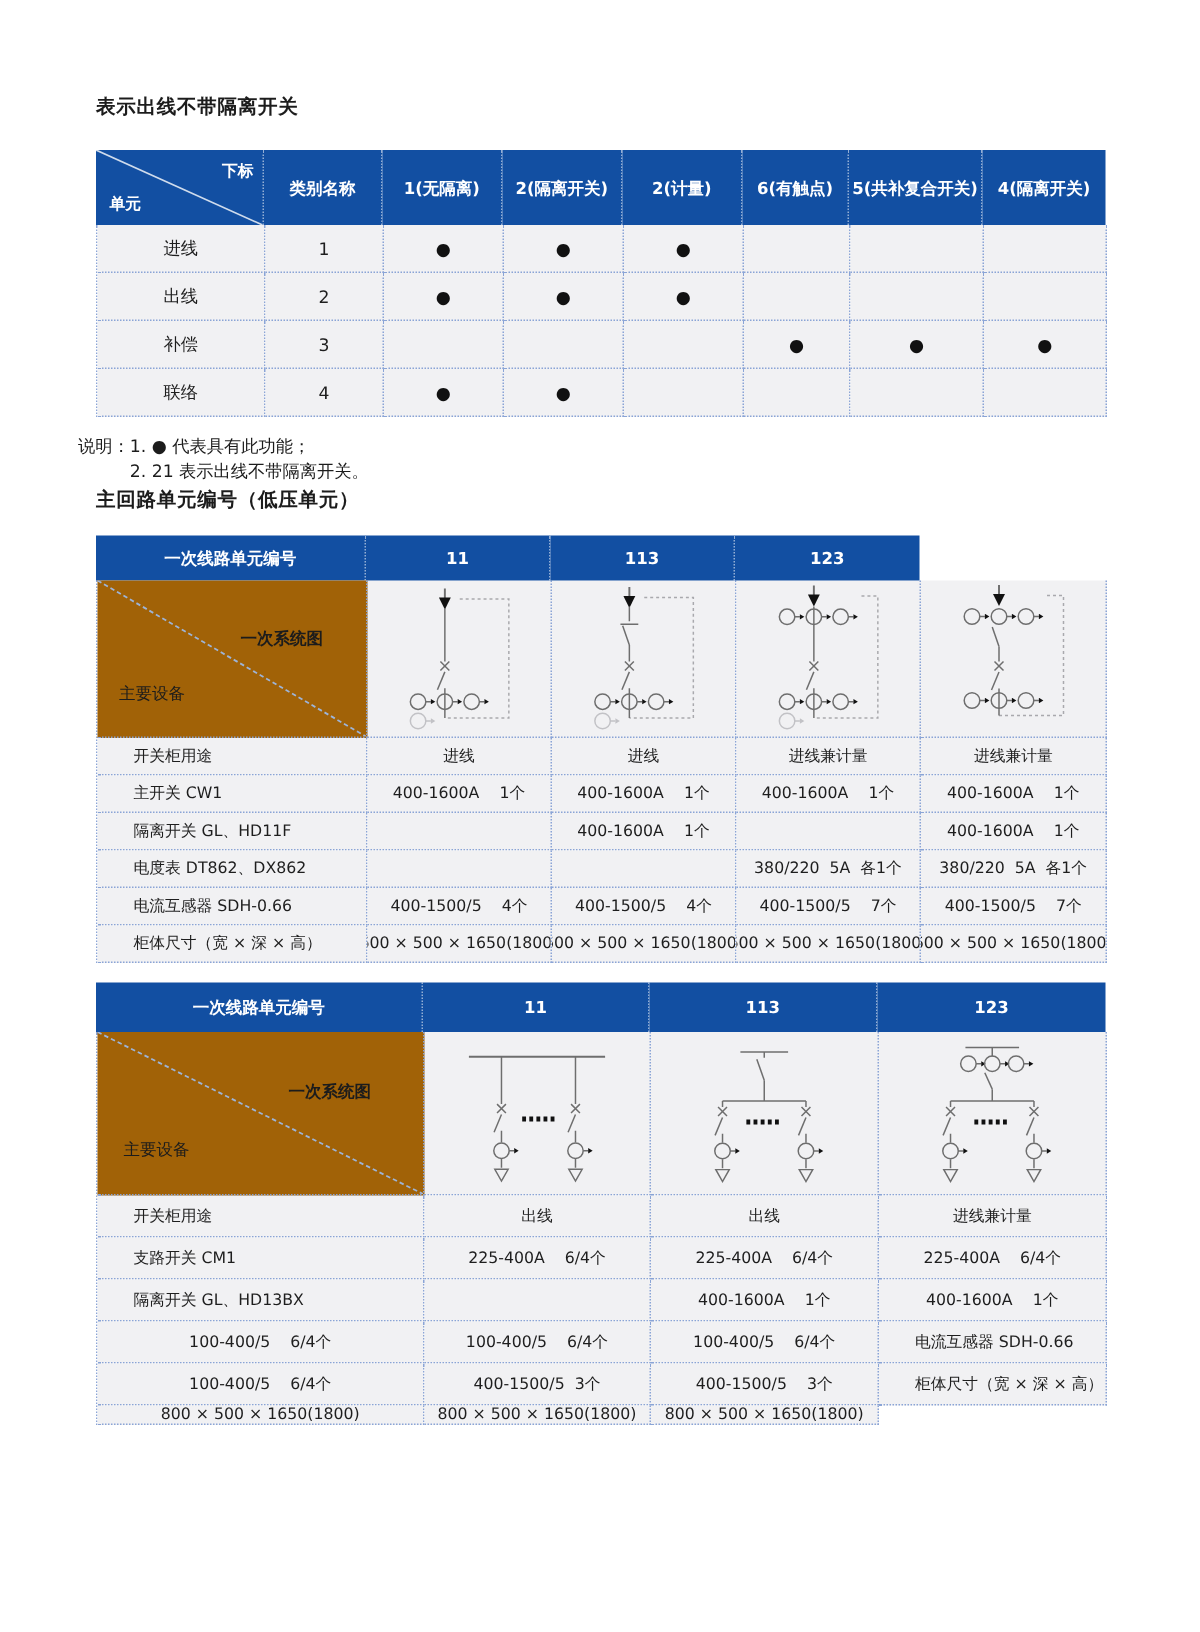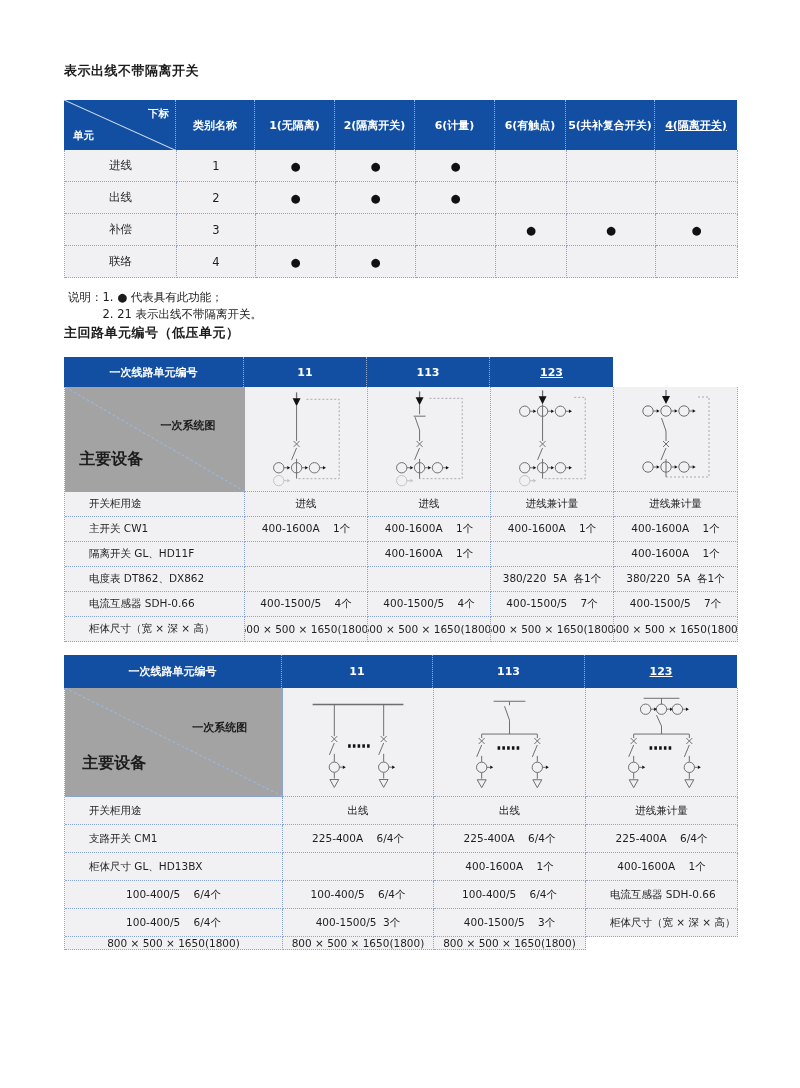--- a/index.html
+++ b/index.html
@@ -10,38 +10,38 @@
     --line:#6e6e6e;
   }
   html,body{margin:0;padding:0;background:#fff;}
   body{width:800px;height:1088px;position:relative;font-family:"DejaVu Sans","Liberation Sans",sans-serif;color:var(--ink);}
   .abs{position:absolute;}
   .sec-title{font-size:13px;font-weight:600;color:#1c1c1c;letter-spacing:.5px;}
   
   .thead,.tbody{display:grid;}
   .hc{background:var(--blue);color:#fff;display:flex;align-items:center;justify-content:center;
       font-size:11px;font-weight:600;border-right:1px dotted rgba(255,255,255,.55);position:relative;}
-  .hc:last-child{border-right:none;text-decoration:underline;}
+  .hc:last-child{border-right:none;}
   .tbody{border-left:1px dotted var(--dot);}
   .bc{background:var(--cellbg);display:flex;align-items:center;justify-content:center;
       border-right:1px dotted var(--dot);border-bottom:1px dotted var(--dot);
       font-size:10.5px;color:#1e1e1e;white-space:nowrap;overflow:hidden;}
   .bc.left{justify-content:flex-start;padding-left:24px;}
   .bc.bullet{font-size:10px;color:#111;}
   .t1 .bc{font-size:11.5px;}
   
   .diag-h{position:relative;}
   .diag-h svg{position:absolute;inset:0;width:100%;height:100%;}
   .diag-h .tr{position:absolute;top:7px;right:6px;font-size:10.5px;}
   .diag-h .bl{position:absolute;bottom:7px;left:9px;font-size:10.5px;}
   
-  .diag-l{position:relative;background:#a3a3a3;border-right:1px dotted var(--dot);border-bottom:1px dotted var(--dot);}
+  .diag-l{position:relative;background:#a16207;border-right:1px dotted var(--dot);border-bottom:1px dotted var(--dot);}
   .diag-l svg{position:absolute;inset:0;width:100%;height:100%;}
   .diag-l .lt{position:absolute;top:30%;right:16%;font-size:11px;font-weight:600;color:#1c1c1c;}
-  .diag-l .lb{position:absolute;bottom:20%;left:8%;font-size:16px;font-weight:700;color:#1c1c1c;}
+  .diag-l .lb{position:absolute;bottom:20%;left:8%;font-size:11px;font-weight:400;color:#1c1c1c;}
   .dcell{background:var(--cellbg);border-right:1px dotted var(--dot);border-bottom:1px dotted var(--dot);
          display:flex;align-items:center;justify-content:center;}
   
   .s{stroke:var(--line);fill:none;stroke-width:1;}
   .s2{stroke:var(--line);fill:none;stroke-width:1.3;}
   .f{fill:#111;stroke:none;}
   .sg{stroke:#c2c2c6;fill:none;stroke-width:1;}
   .fg{fill:#c2c2c6;stroke:none;}
   .dash{stroke:#a9a9ad;fill:none;stroke-width:1;stroke-dasharray:2 2;}
   .dots{stroke:#111;fill:none;stroke-width:3.4;stroke-dasharray:2.6 2.2;}
@@ -85,21 +85,21 @@
     <div class="hc diag-h">
       <svg viewBox="0 0 79 50" preserveAspectRatio="none">
           <line x1="0" y1="0" x2="79" y2="50" stroke="rgba(255,255,255,.8)" stroke-width="1"></line>
         </svg>
       <span class="tr">下标</span>
       <span class="bl">单元</span>
     </div>
     <div class="hc">类别名称</div>
     <div class="hc">1(无隔离)</div>
     <div class="hc">2(隔离开关)</div>
-    <div class="hc">6(计量)</div>
+    <div class="hc">2(计量)</div>
     <div class="hc">6(有触点)</div>
     <div class="hc">5(共补复合开关)</div>
     <div class="hc">4(隔离开关)</div>
   </div>
   <div class="tbody t1" style="grid-template-columns:112px 79px 80px 80px 80px 71px 89px 82px;grid-auto-rows:32px;">
     <div class="bc">进线</div>
     <div class="bc">1</div>
     <div class="bc bullet">●</div>
     <div class="bc bullet">●</div>
     <div class="bc bullet">●</div>
@@ -129,21 +129,21 @@
     <div class="bc">4</div>
     <div class="bc bullet">●</div>
     <div class="bc bullet">●</div>
     <div class="bc bullet"></div>
     <div class="bc bullet"></div>
     <div class="bc bullet"></div>
     <div class="bc bullet"></div>
   </div>
 </div>
 
-<div class="abs notes" style="left:68px;top:289px;">
+<div class="abs notes" style="left:52px;top:289px;">
   <span class="pfx">说明：</span>
   <span>
     <span style="display:block">1. ● 代表具有此功能；</span>
     <span style="display:block">2. 21 表示出线不带隔离开关。</span>
   </span>
 </div>
 
 <div class="abs sec-title" style="left:64px;top:324px;">主回路单元编号（低压单元）</div>
 
 <div class="abs" style="left:64px;top:357px;width:673px;">
@@ -347,21 +347,21 @@
     <div class="bc left" style="height:27px">开关柜用途</div>
     <div class="bc">出线</div>
     <div class="bc">出线</div>
     <div class="bc">进线兼计量</div>
 
     <div class="bc left" style="height:27px">支路开关 CM1</div>
     <div class="bc">225-400A&nbsp;&nbsp;&nbsp;&nbsp;6/4个</div>
     <div class="bc">225-400A&nbsp;&nbsp;&nbsp;&nbsp;6/4个</div>
     <div class="bc">225-400A&nbsp;&nbsp;&nbsp;&nbsp;6/4个</div>
 
-    <div class="bc left" style="height:27px">柜体尺寸 GL、HD13BX</div>
+    <div class="bc left" style="height:27px">隔离开关 GL、HD13BX</div>
     <div class="bc"></div>
     <div class="bc">400-1600A&nbsp;&nbsp;&nbsp;&nbsp;1个</div>
     <div class="bc">400-1600A&nbsp;&nbsp;&nbsp;&nbsp;1个</div>
 
     <div class="bc">100-400/5&nbsp;&nbsp;&nbsp;&nbsp;6/4个</div>
     <div class="bc">100-400/5&nbsp;&nbsp;&nbsp;&nbsp;6/4个</div>
     <div class="bc">100-400/5&nbsp;&nbsp;&nbsp;&nbsp;6/4个</div>
 
     <div class="bc left" style="height:27px">电流互感器 SDH-0.66</div>
     <div class="bc">100-400/5&nbsp;&nbsp;&nbsp;&nbsp;6/4个</div>

